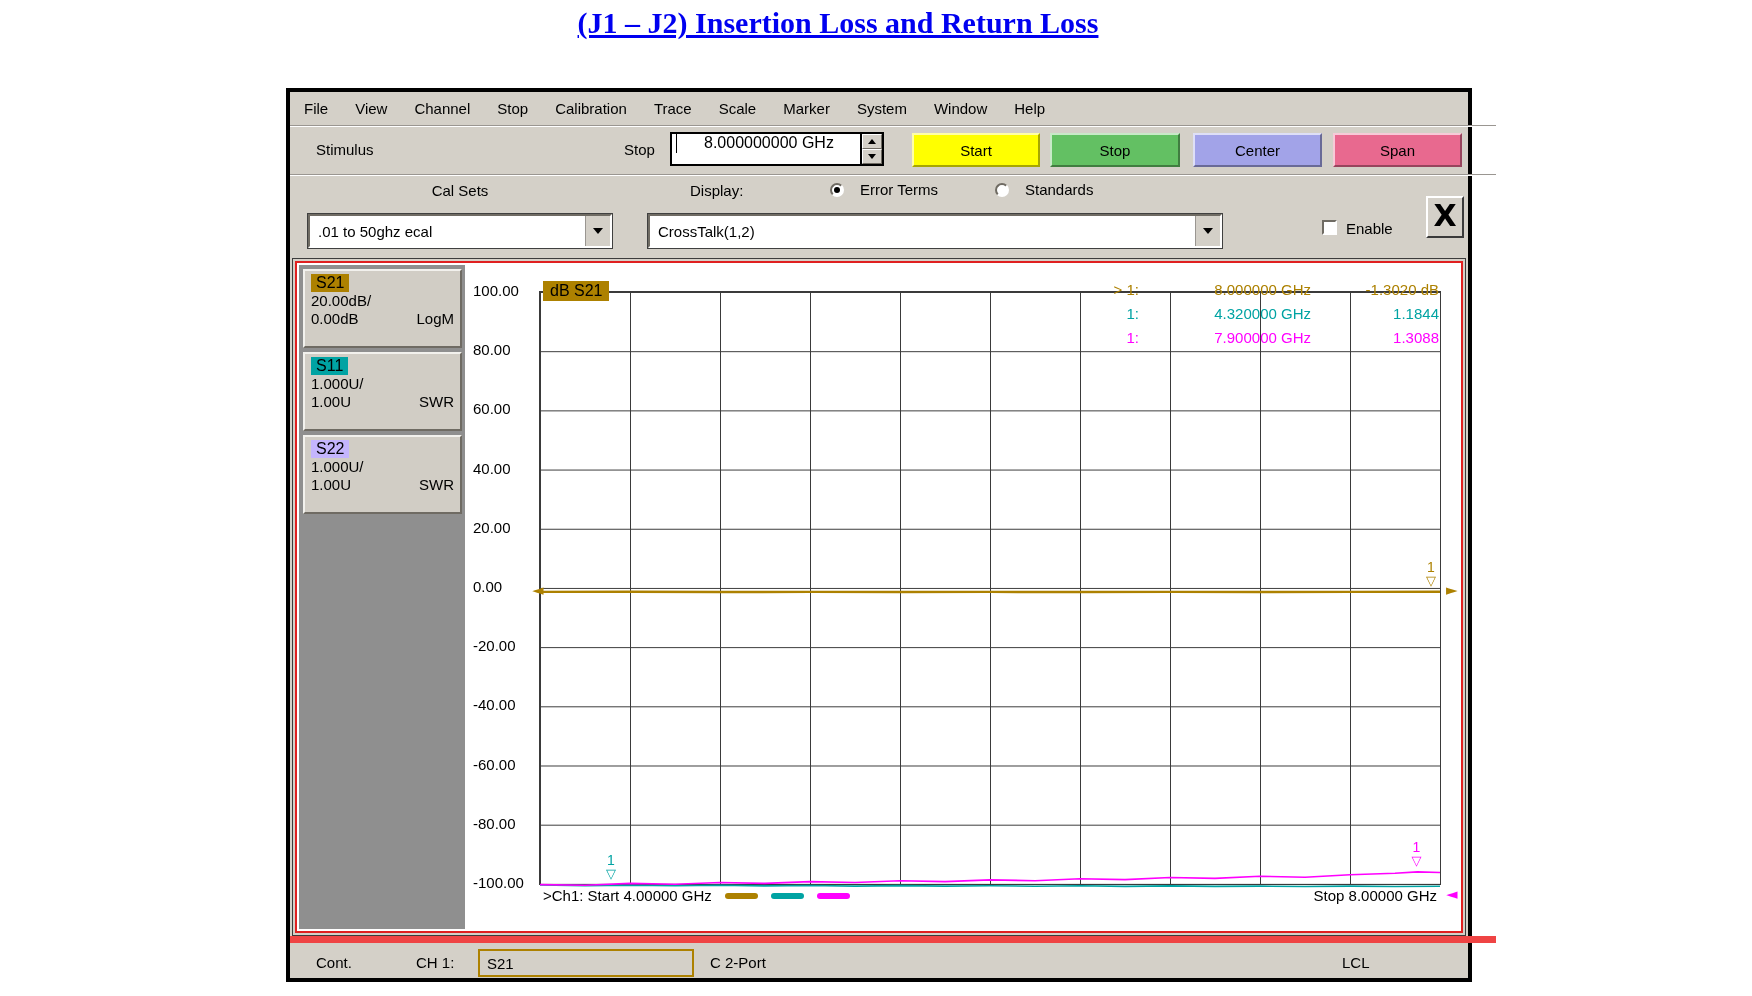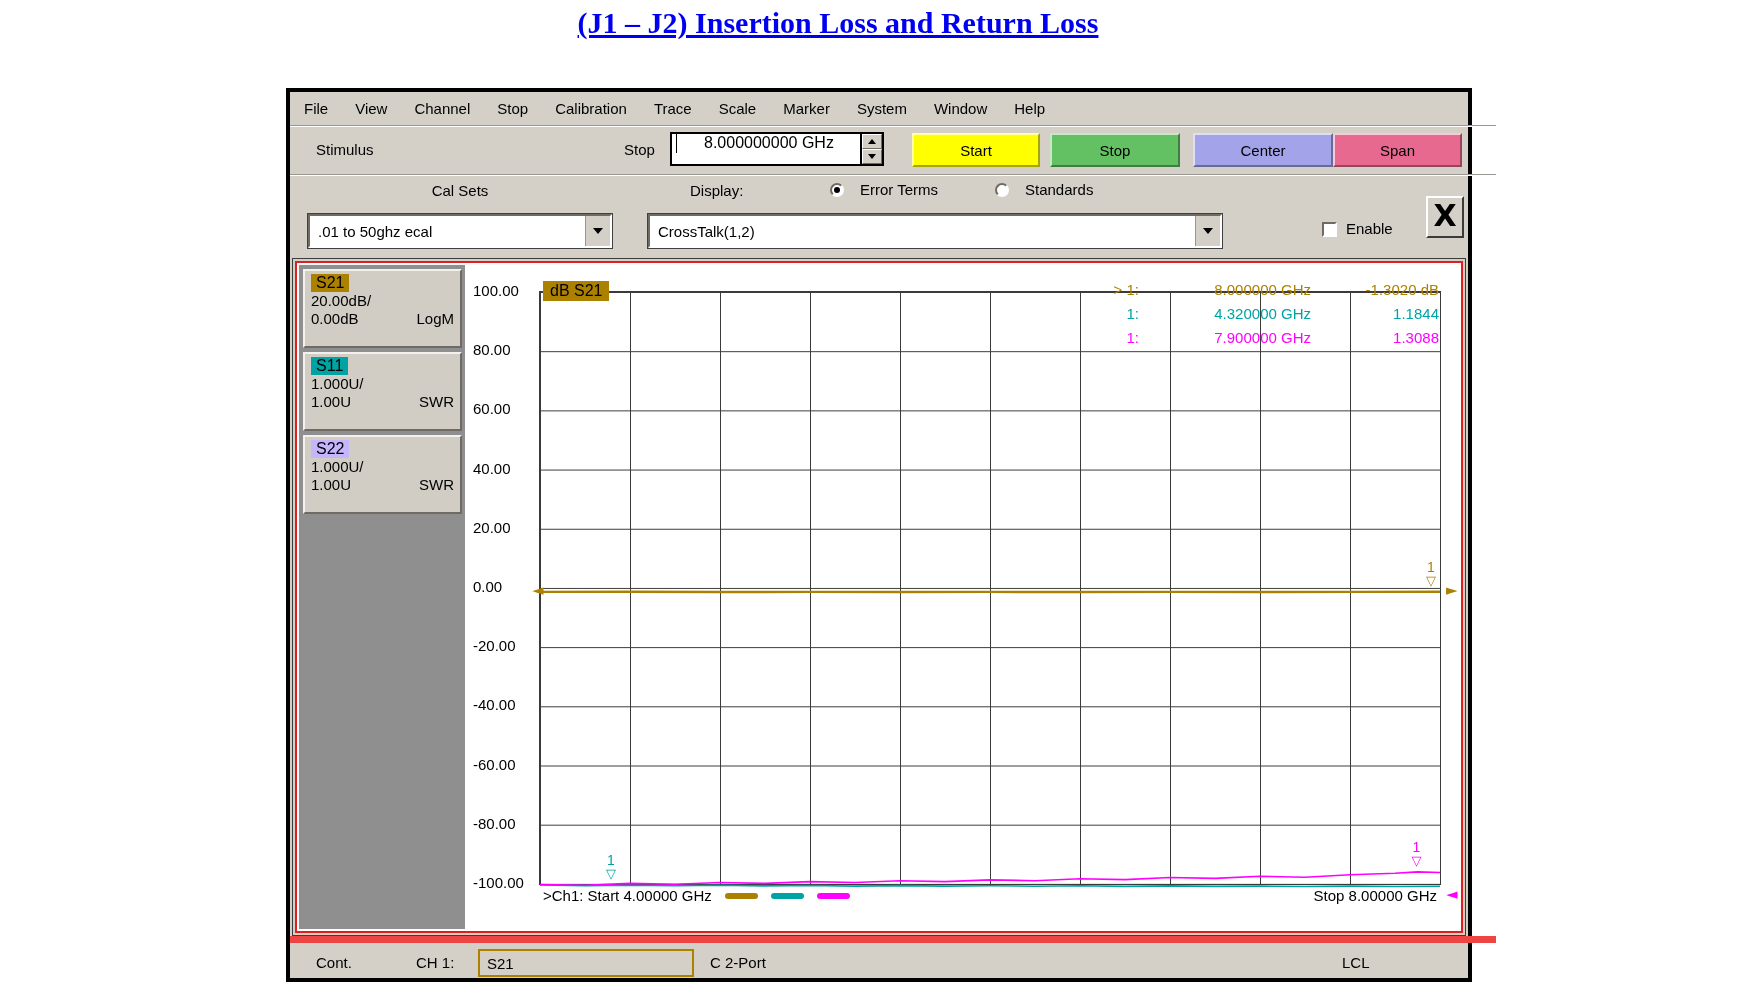--- a/index.html
+++ b/index.html
@@ -61,21 +61,21 @@
   .radio.checked::after{
     content:"";position:absolute;left:2px;top:2px;width:6px;height:6px;border-radius:50%;background:#000;
   }
   .combo{
     position:absolute;height:34px;box-sizing:border-box;background:#fff;display:flex;
     border:2px solid;border-color:#6f6b63 #fff #fff #6f6b63;outline:1px solid #404040;gap:40px;
   }
   .combo-text{flex:1;font-size:15px;display:flex;align-items:center;padding-left:8px;white-space:nowrap;overflow:hidden;}
   .combo-btn{width:24px;background:#d4d0c8;border-left:1px solid #9a9691;display:flex;align-items:center;justify-content:center;}
   .combo-btn .tri-down{border-left-width:5px;border-right-width:5px;border-top-width:6px;}
-  .enable-wrap{position:absolute;left:1032px;top:46px;display:flex;align-items:flex-end;gap:9px;}
+  .enable-wrap{position:absolute;left:1032px;top:46px;display:flex;align-items:flex-start;gap:9px;}
   .checkbox{width:15px;height:15px;background:#fff;box-sizing:border-box;
     border:2px solid;border-color:#6f6b63 #fff #fff #6f6b63;}
   .close-btn{
     position:absolute;left:1136px;top:22px;width:38px;height:42px;background:#d4d0c8;
     border:2px solid;border-color:#fff #3a3a3a #3a3a3a #fff;box-sizing:border-box;
     font-size:30px;font-weight:bold;text-align:center;line-height:36px;font-family:"DejaVu Sans",sans-serif;
   }
   
   .display-wrap{position:absolute;left:2px;top:166px;width:1174px;height:678px;background:#d4d0c8;
     border:1px solid #3c3c3c;box-sizing:border-box;}
@@ -155,21 +155,21 @@
               <span class="tri-up"></span>
             </div>
           <div class="spin-btn">
               <span class="tri-down"></span>
             </div>
         </div>
       </div>
 
     <div class="stim-btn" style="left: 622px; width: 128px; background: rgb(255, 255, 0);">Start</div>
         <div class="stim-btn" style="left: 760px; width: 130px; background: rgb(99, 192, 99);">Stop</div>
-        <div class="stim-btn" style="left: 903px; width: 140px; background: rgb(162, 163, 232);">Center</div>
+        <div class="stim-btn" style="left: 903px; width: 129px; background: rgb(162, 163, 232);">Center</div>
         <div class="stim-btn" style="left: 1043px; width: 129px; background: rgb(232, 105, 143);">Span</div>
       </div>
 
     <div class="calsets">
       <div class="lbl calsets-title">Cal Sets</div>
       <div class="lbl display-label">Display:</div>
       <div class="radio-row" style="left:540px;">
         <span class="radio checked"></span>
         <span class="lbl">Error Terms</span>
       </div>

